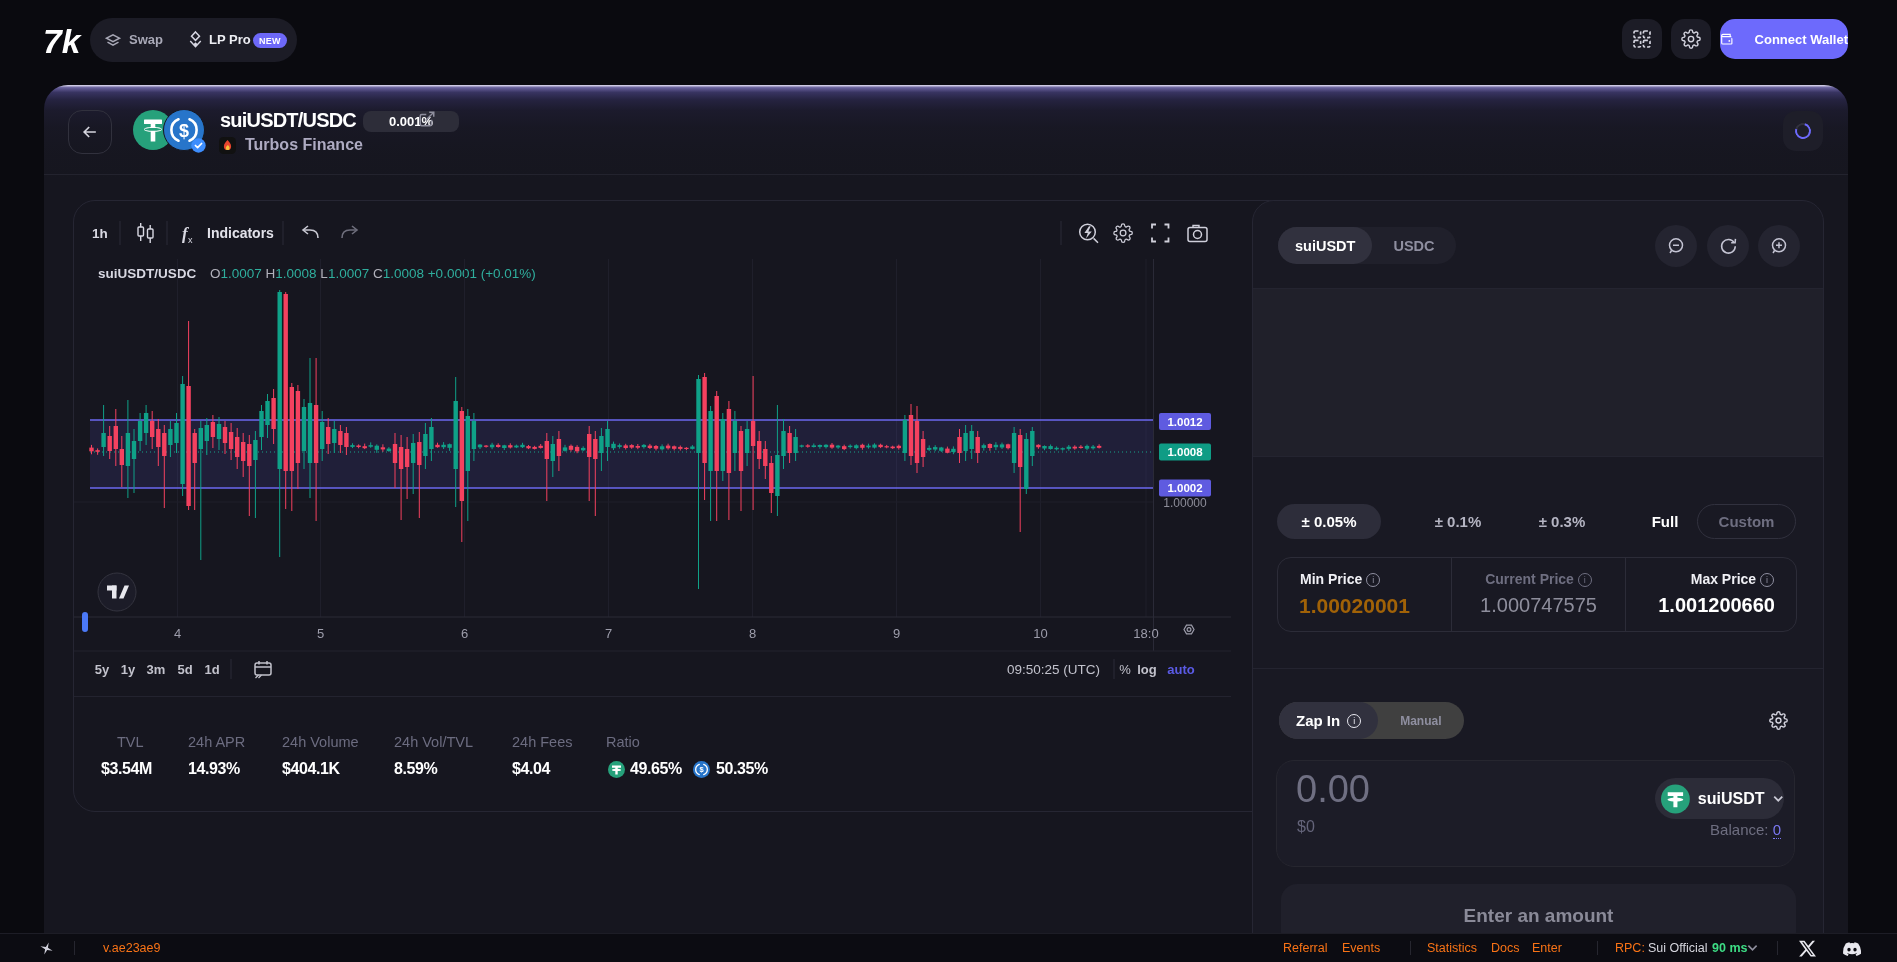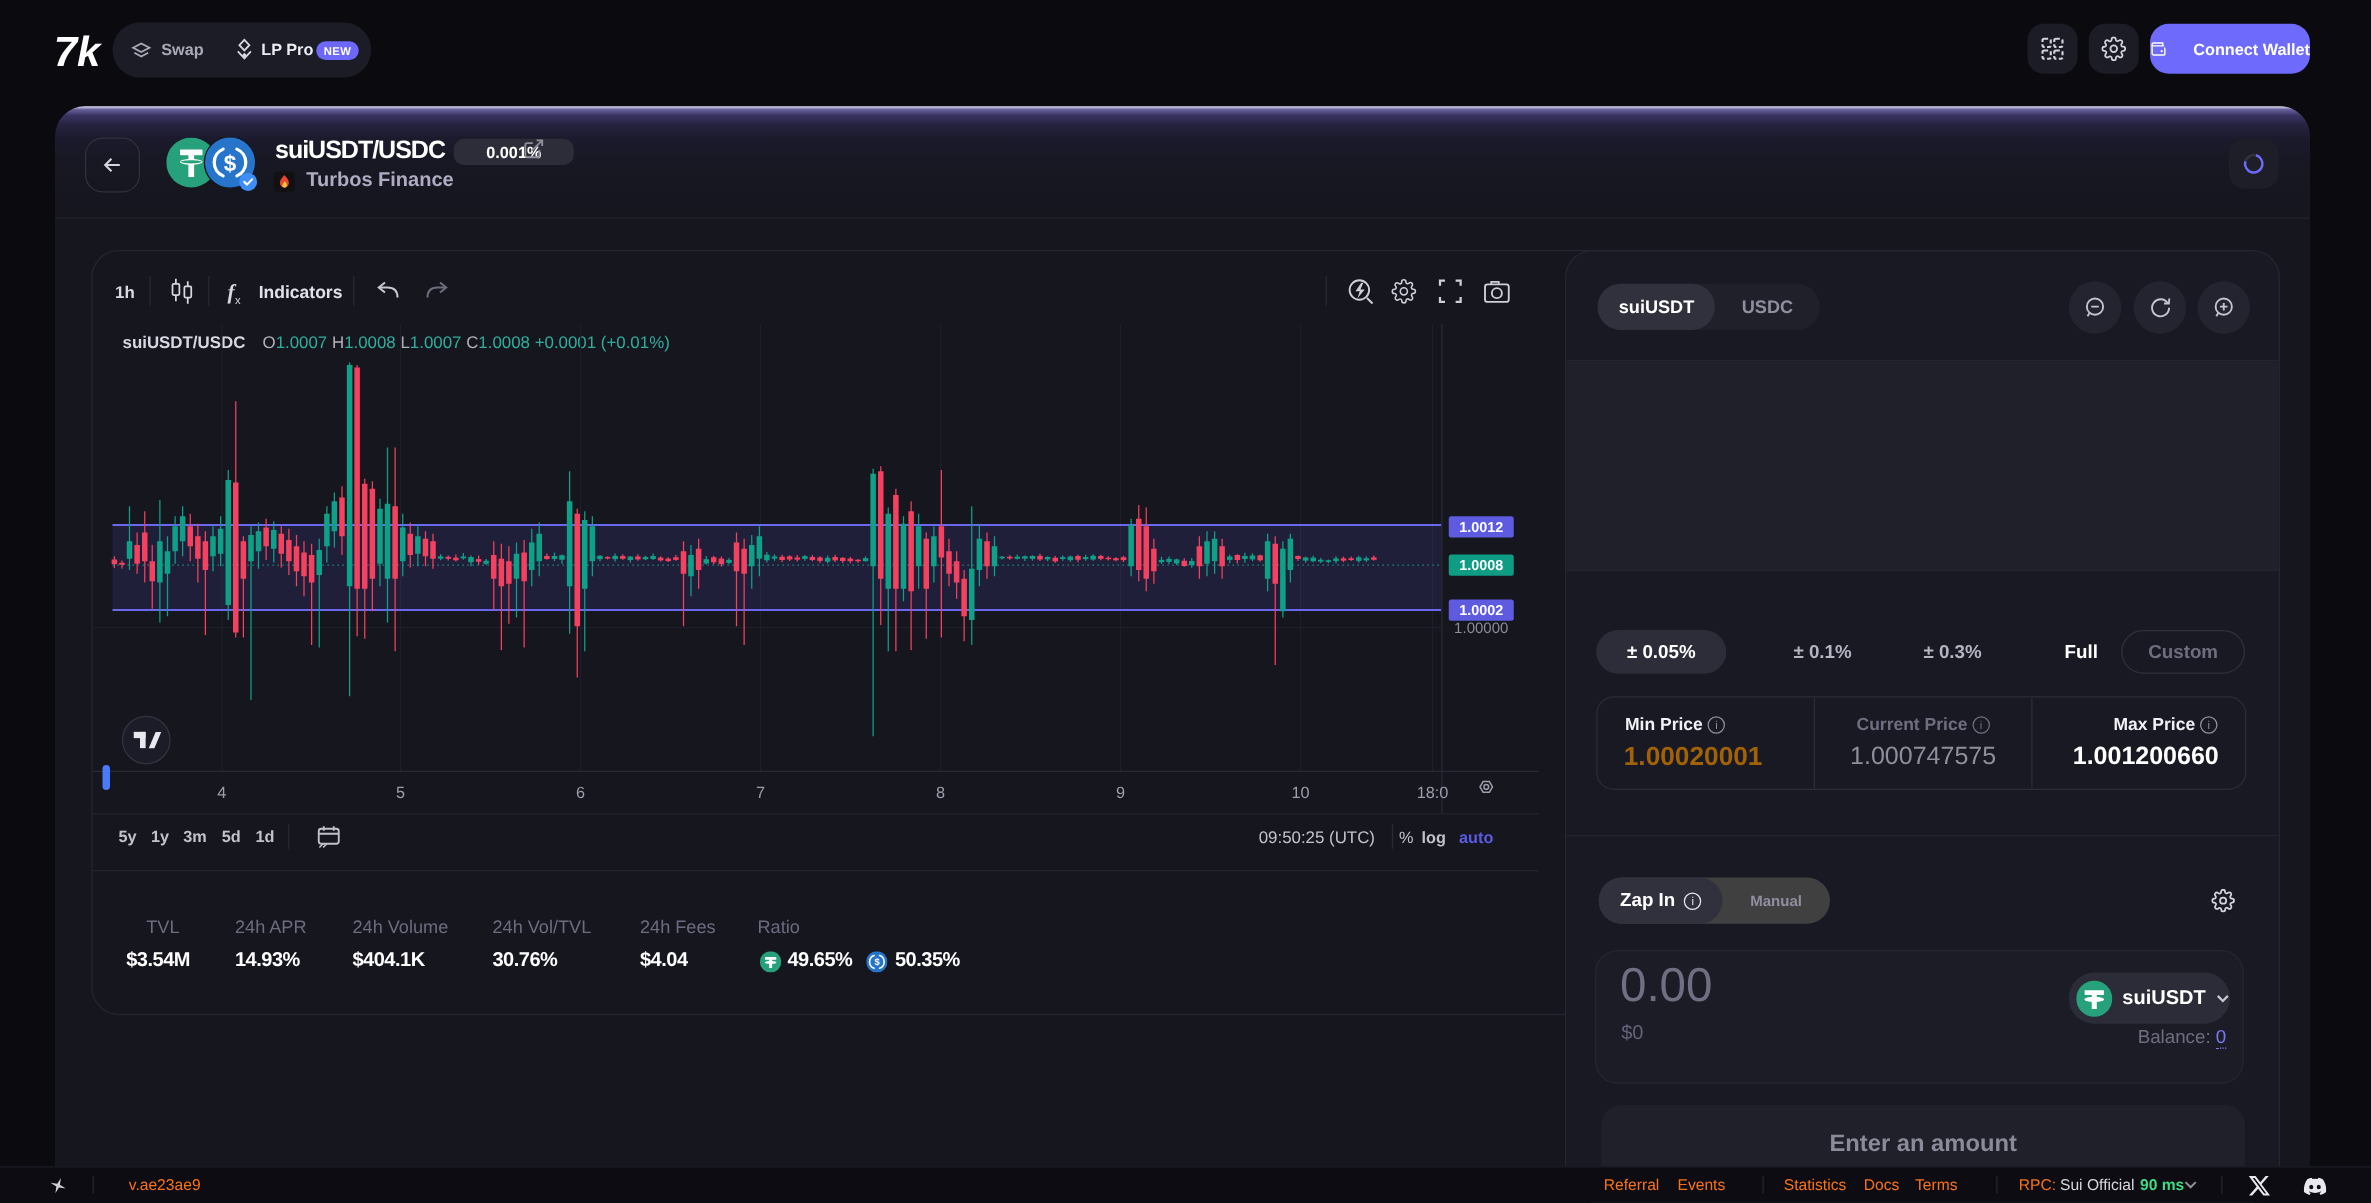--- a/index.html
+++ b/index.html
@@ -602,21 +602,21 @@
       <span style="position:absolute; left:114px;">24h APR</span>
       <span style="position:absolute; left:208px;">24h Volume</span>
       <span style="position:absolute; left:320px;">24h Vol/TVL</span>
       <span style="position:absolute; left:438px;">24h Fees</span>
       <span style="position:absolute; left:532px;">Ratio</span>
     </div>
     <div style="position:absolute; top:59px; width:100%; font-size:16px; color:#fff; font-weight:700; letter-spacing:-0.4px;">
       <span style="position:absolute; left:27px;">$3.54M</span>
       <span style="position:absolute; left:114px;">14.93%</span>
       <span style="position:absolute; left:208px;">$404.1K</span>
-      <span style="position:absolute; left:320px;">30.76%</span>
+      <span style="position:absolute; left:320px;">8.59%</span>
       <span style="position:absolute; left:438px;">$4.04</span>
       <svg style="position:absolute; left:534px; top:1px;" width="17" height="17" viewBox="0 0 17 17">
         <circle cx="8.5" cy="8.5" r="8.5" fill="#26a17b"></circle>
         <path d="M4 4.6 h9 v2.2 h-3.3 v1 c2 .12 3.4 .55 3.4 1.1 c0 .55 -1.4 .98 -3.4 1.1 v3.4 h-2.4 v-3.4 c-2 -.12 -3.4 -.55 -3.4 -1.1 c0 -.55 1.4 -.98 3.4 -1.1 v-1 h-3.3 z" fill="#fff"></path>
       </svg>
       <span style="position:absolute; left:556px;">49.65%</span>
       <svg style="position:absolute; left:619px; top:1px;" width="17" height="17" viewBox="0 0 17 17">
         <circle cx="8.5" cy="8.5" r="8.5" fill="#2775ca"></circle>
         <g stroke="#fff" stroke-width="1.3" fill="none" stroke-linecap="round">
           <path d="M6.3 3.4 a5.4 5.4 0 0 0 0 10.2 M10.7 3.4 a5.4 5.4 0 0 1 0 10.2"></path>
@@ -706,21 +706,21 @@
   <svg style="position:absolute; left:40px; top:8px;" width="13" height="13" viewBox="0 0 14 14">
     <path d="M7 0 L8.2 5.8 L14 7 L8.2 8.2 L7 14 L5.8 8.2 L0 7 L5.8 5.8 Z" fill="#cfcfda" transform="rotate(20 7 7)"></path>
   </svg>
   <div style="position:absolute; left:74px; top:7px; width:1px; height:14px; background:#26262f;"></div>
   <span class="f mut" style="left:103px;">v.ae23ae9</span>
   <span class="f mut" style="left:1283px;">Referral</span>
   <span class="f mut" style="left:1342px;">Events</span>
   <div style="position:absolute; left:1410px; top:7px; width:1px; height:14px; background:#26262f;"></div>
   <span class="f mut" style="left:1427px;">Statistics</span>
   <span class="f mut" style="left:1491px;">Docs</span>
-  <span class="f mut" style="left:1532px;">Terms</span>
+  <span class="f mut" style="left:1532px;">Enter</span>
   <div style="position:absolute; left:1597px; top:7px; width:1px; height:14px; background:#26262f;"></div>
   <span class="f mut" style="left:1615px;">RPC:</span>
   <span class="f" style="left:1648px; color:#d6d6de;">Sui Official</span>
   <span class="f" style="left:1712px; color:#3ddc84; font-weight:700;">90 ms</span>
   <svg style="position:absolute; left:1747px; top:10px;" width="11" height="8" viewBox="0 0 12 8" fill="none" stroke="#8f8f9e" stroke-width="1.8">
       <path d="M1.5 1.5 L6 6 L10.5 1.5"></path>
     </svg>
   <div style="position:absolute; left:1777px; top:7px; width:1px; height:14px; background:#26262f;"></div>
   <svg style="position:absolute; left:1799px; top:6px;" width="17" height="17" viewBox="0 0 24 24" fill="#e8e8ee">
     <path d="M18.9 1.2h3.7l-8.1 9.3L24 23.2h-7.5l-5.9-7.7-6.7 7.7H.2l8.7-9.9L0 1.2h7.7l5.3 7 6-7zm-1.3 19.8h2.1L6.6 3.3H4.4l13.2 17.7z"></path>

